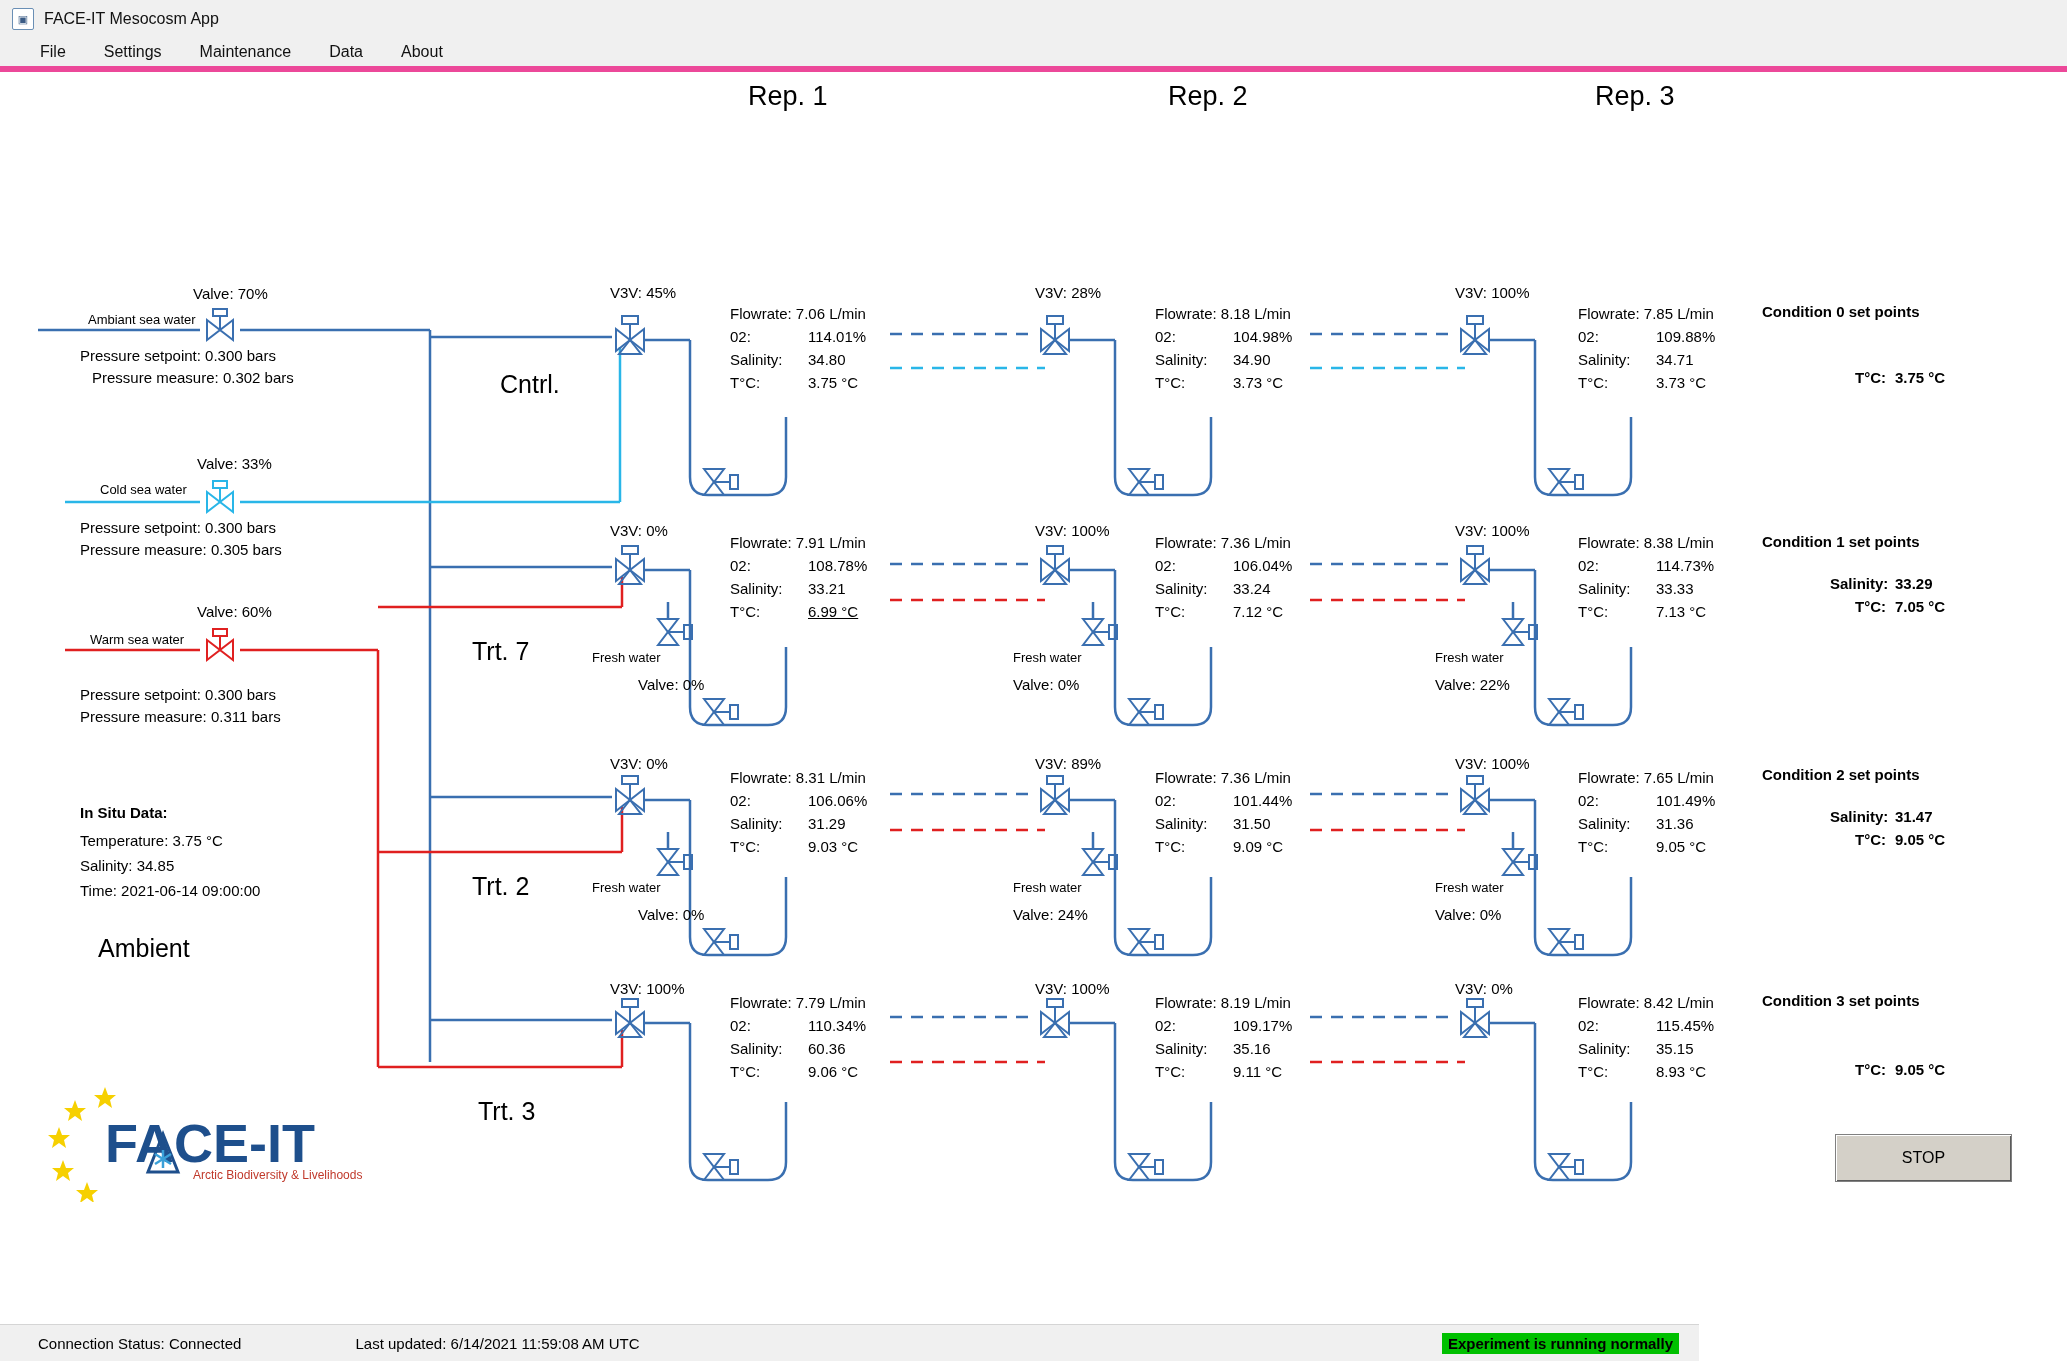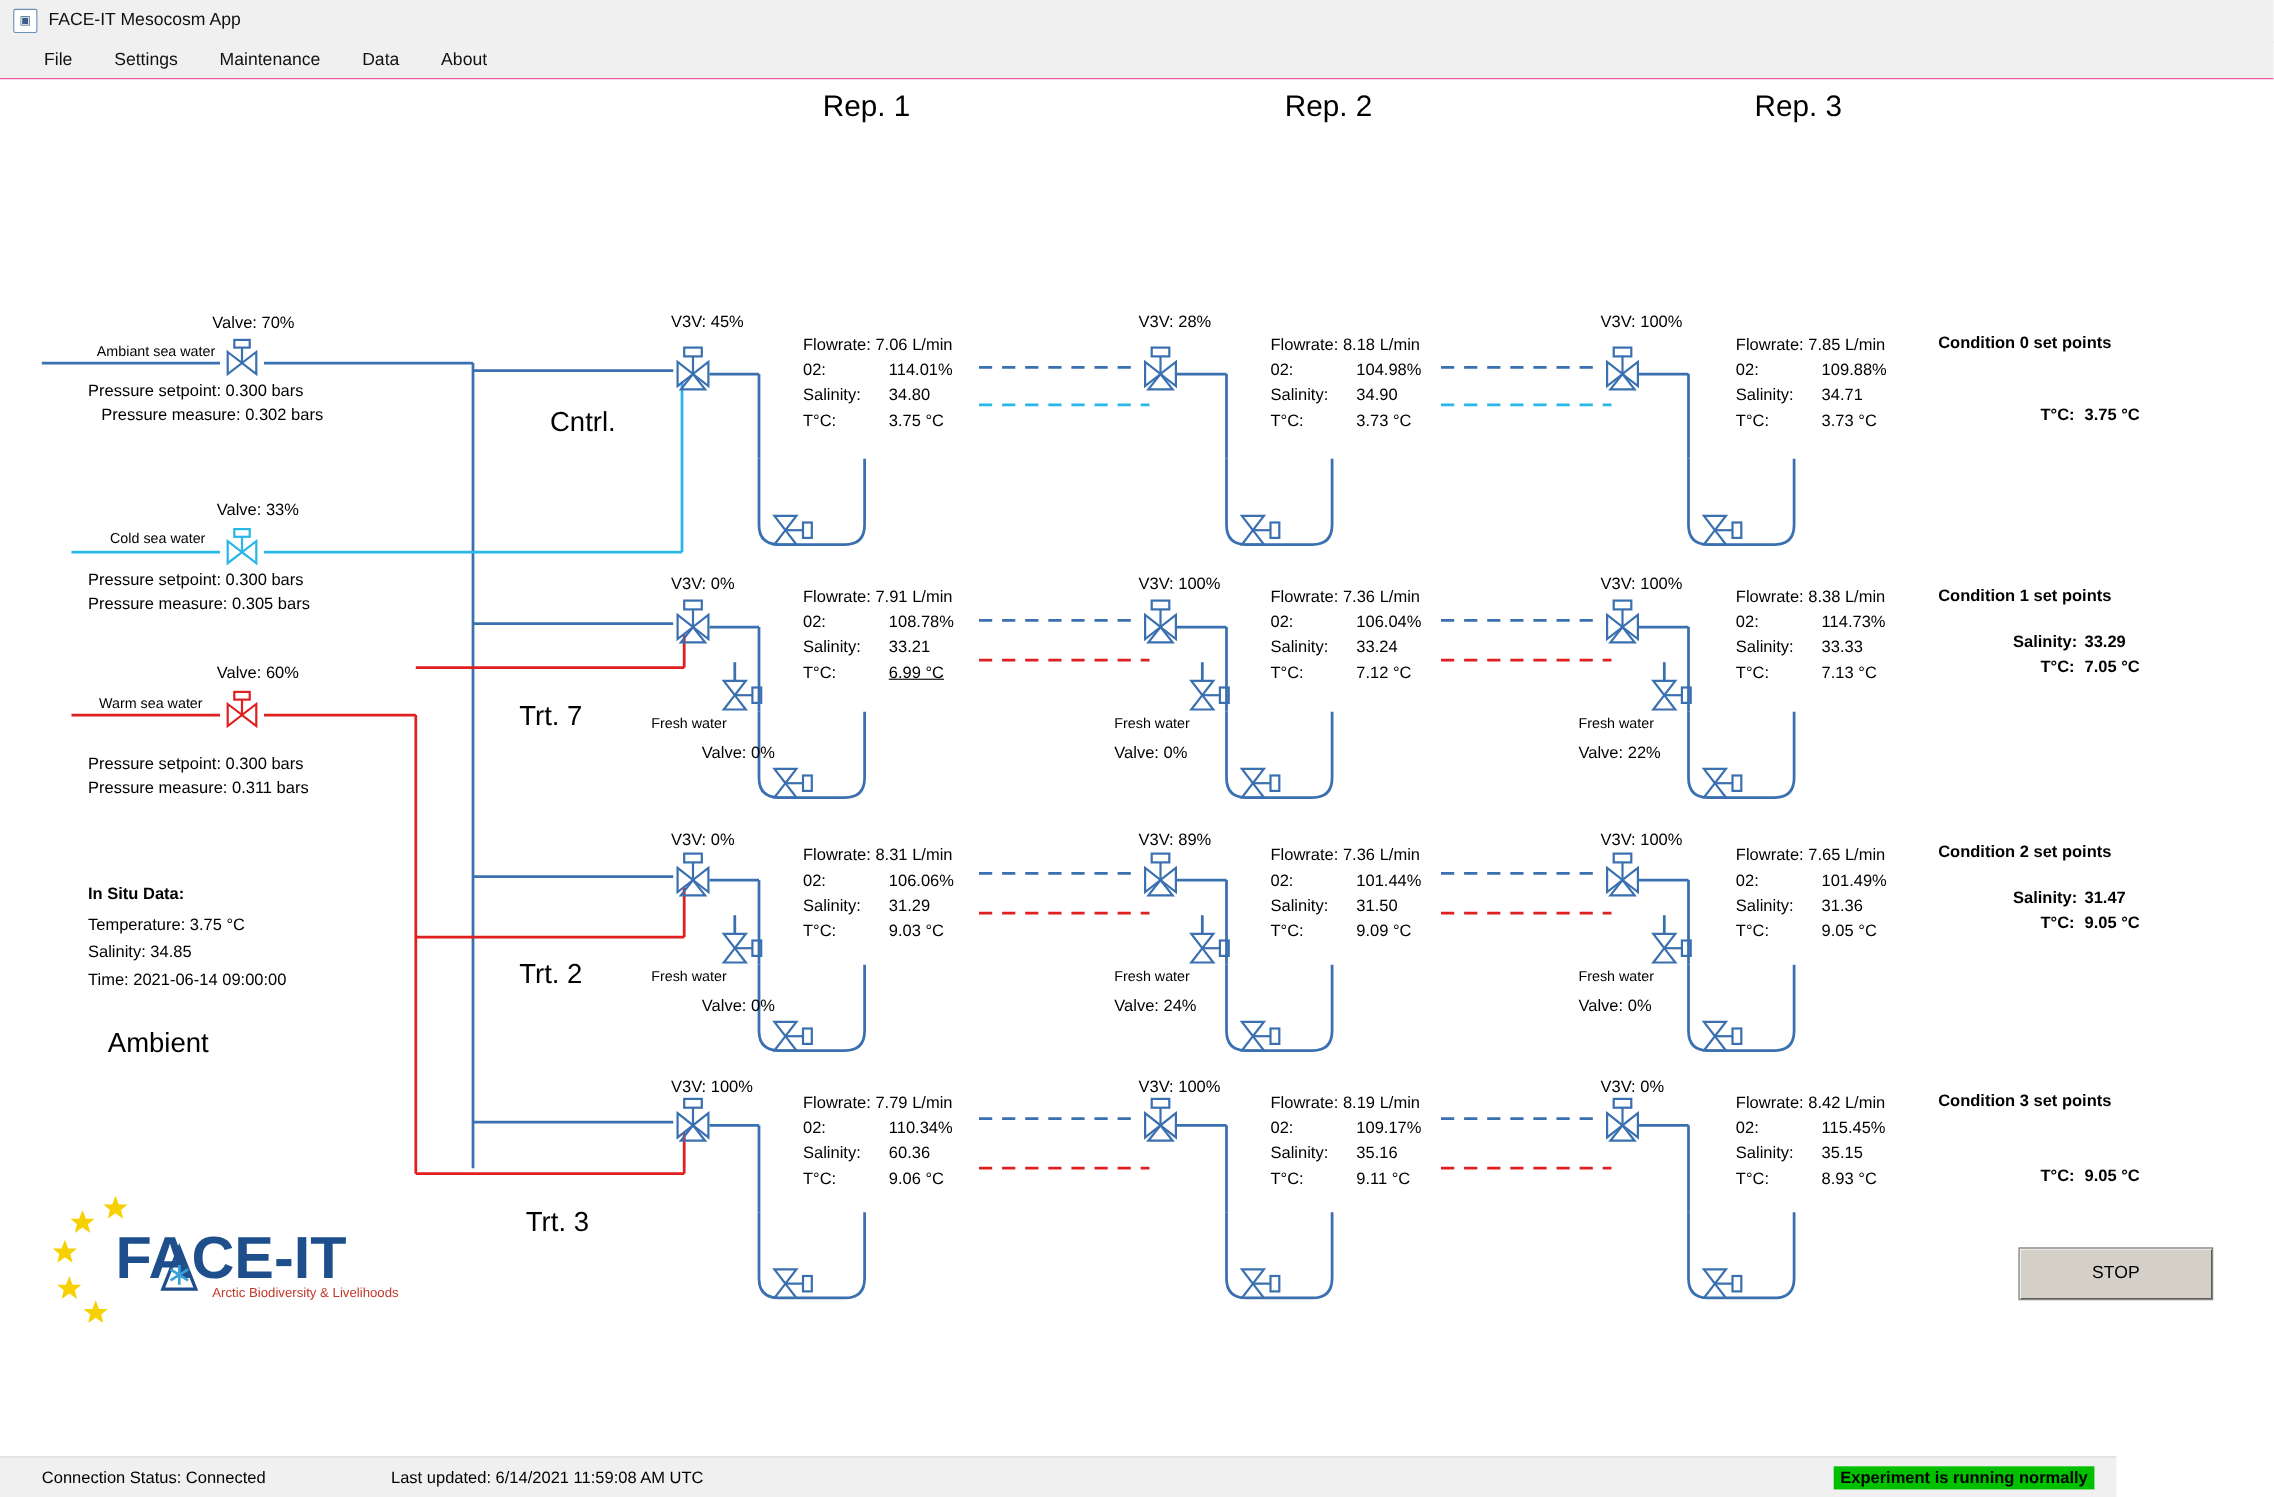--- a/index.html
+++ b/index.html
@@ -21,38 +21,38 @@
   .titlebar .app-icon{
     width:20px;height:20px;margin-left:12px;margin-right:10px;
     background:#ffffff;border:1px solid #6a8fb5;border-radius:2px;
     display:flex;align-items:center;justify-content:center;
     font-size:11px;color:#3b5c86;line-height:1;
   }
   .titlebar .title-text{font-size:16px;color:#111;}
   
   .menubar{
     position:absolute;left:0;top:38px;width:2067px;height:34px;
-    background:#f0f0f0;border-bottom:1px solid #ec4899;
+    background:#f0f0f0;border-bottom:6px solid #ec4899;
     display:flex;align-items:center;padding-left:36px;box-sizing:border-box;
   }
   .menubar .menu-item{
     font-size:16px;color:#111;margin-right:30px;padding:3px 4px;cursor:default;
   }
   
   .canvas{position:absolute;left:0;top:72px;width:2067px;height:1253px;}
   .lbl{position:absolute;white-space:nowrap;}
   .rep-title{font-size:27px;}
   .big-lbl{font-size:25px;}
   .small{font-size:15px;}
   .tiny{font-size:13px;}
   .bold{font-weight:bold;}
   svg.sch{position:absolute;left:0;top:0;width:2067px;height:1253px;pointer-events:none;}
   
   .statusbar{
-    position:absolute;left:0;bottom:0;width:1924px;height:36px;
+    position:absolute;left:0;bottom:0;width:1699px;height:36px;
     background:#f0f0f0;border-top:1px solid #d5d5d5;
     display:flex;align-items:center;
   }
   .statusbar .st1{margin-left:38px;font-size:15px;}
   .statusbar .st2{margin-left:114px;font-size:15px;}
   .statusbar .st3{
     position:absolute;right:20px;background:#00c000;color:#000;
     font-size:15px;font-weight:bold;padding:2px 6px;
   }
   

